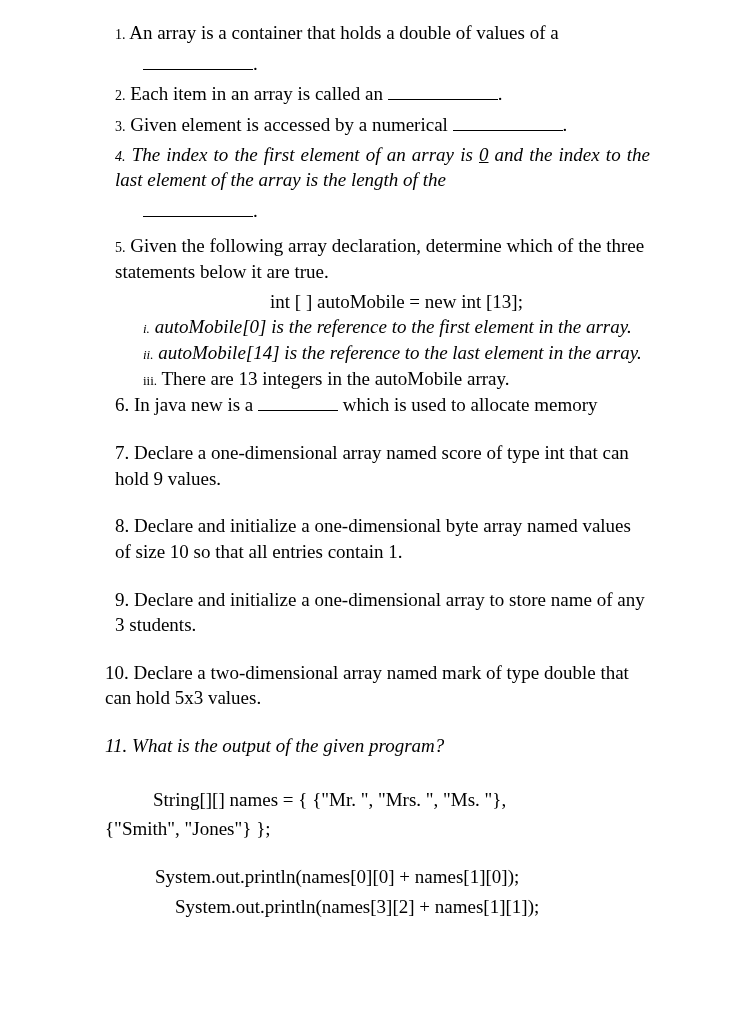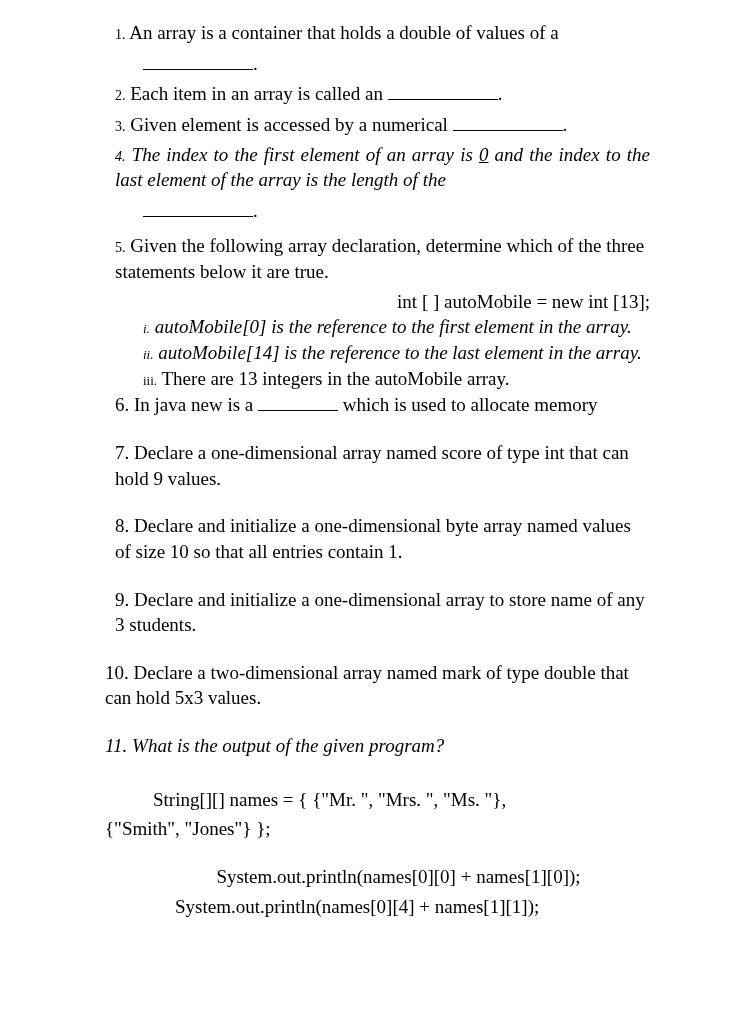--- a/index.html
+++ b/index.html
@@ -24,21 +24,21 @@
     .num {
       font-size: 14px;
     }
     .num-big {
       font-size: 19px;
     }
     .indent {
       margin-left: 28px;
     }
     .center {
-      text-align: right;
+      text-align: center;
       margin-left: 28px;
     }
     .sub {
       margin-left: 50px;
       text-indent: -22px;
     }
     .sub-num {
       font-size: 13px;
     }
     .blank {
@@ -159,18 +159,18 @@
 
 <div class="q" style="margin-left:38px;">
   <span>String[][] names = { {"Mr. ", "Mrs. ", "Ms. "},</span>
 </div>
 <div class="q" style="margin-left:-10px;">
   <span>{"Smith", "Jones"} };</span>
 </div>
 
 <div class="gap"></div>
 
-<div class="q" style="margin-left:32px;text-align:center;">
+<div class="q" style="margin-left:40px;">
   <span>System.out.println(names[0][0] + names[1][0]);</span>
 </div>
 <div class="q" style="margin-left:60px;">
-  <span>System.out.println(names[0][4] + names[1][1]);</span>
+  <span>System.out.println(names[3][2] + names[1][1]);</span>
 </div>
 
 </body></html>

